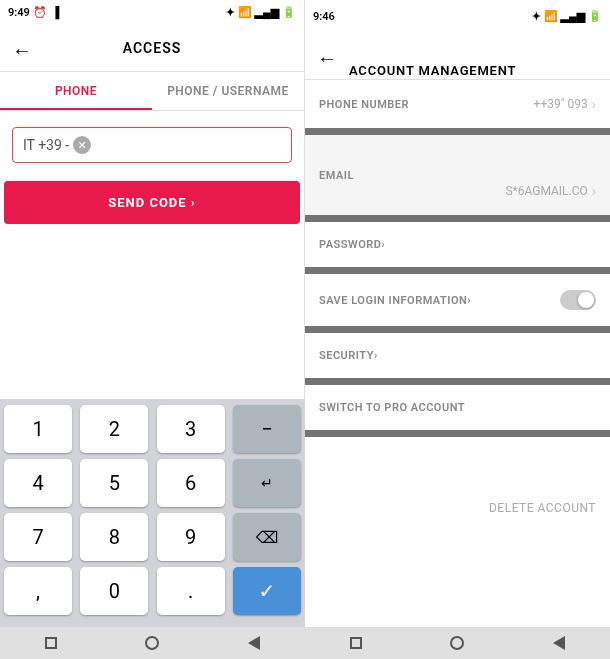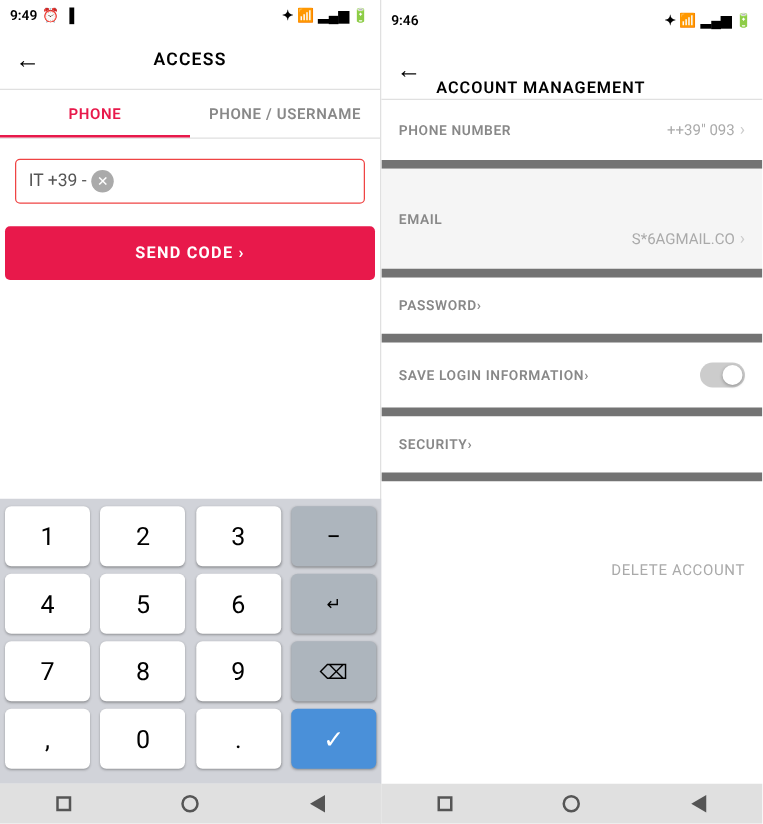--- a/index.html
+++ b/index.html
@@ -452,20 +452,23 @@
       <span class="account-label">SAVE LOGIN INFORMATION›</span>
       <div class="toggle-switch">
         <div class="knob"></div>
       </div>
     </div>
 
     <div class="account-item">
       <span class="account-label">SECURITY›</span>
     </div>
 
+    <div class="account-item">
+      <span class="account-label">SWITCH TO PRO ACCOUNT</span>
+    </div>
 
     <div class="delete-account" style="margin-top: 40px;">
       <span class="delete-label">DELETE ACCOUNT</span>
     </div>
   </div>
 
   <div class="right-bottom-nav">
     <div class="nav-btn">
       <div class="nav-square"></div>
     </div>

